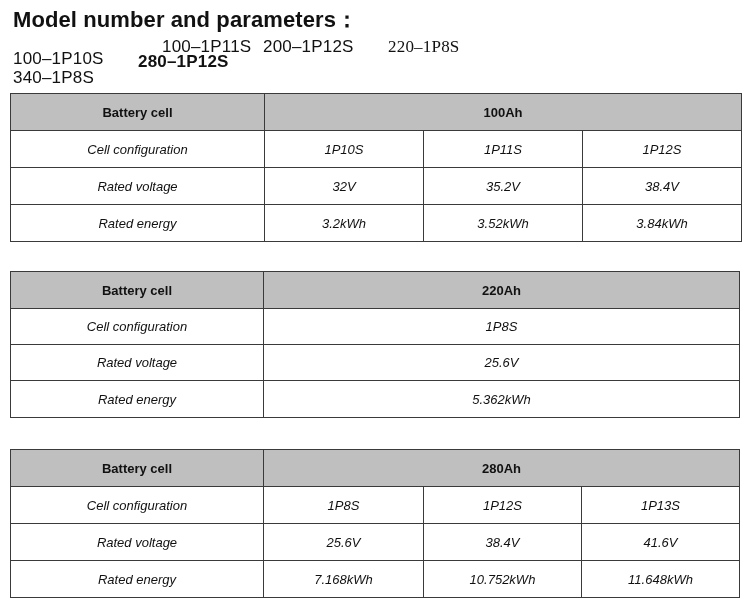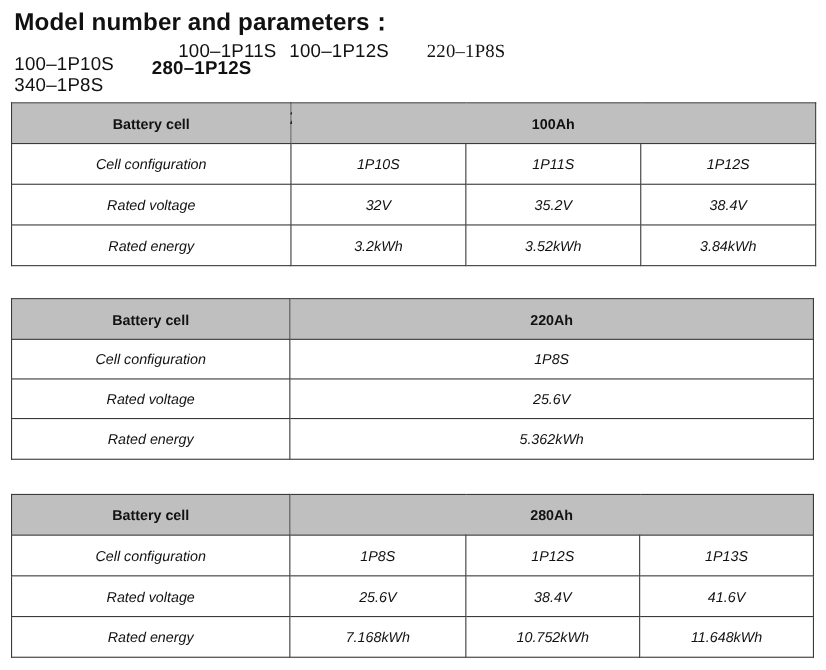--- a/index.html
+++ b/index.html
@@ -58,21 +58,21 @@
     col.c-v3 { width: 159px; }
   </style>
 </head>
 <body>
 
 <div class="title">Model number and parameters：</div>
 
 <div>
   <span class="model" style="left:13px; top:37px;margin-top:12px;">100–1P10S</span>
   <span class="model" style="left:138px; top:37px;margin-left:24px;">100–1P11S</span>
-  <span class="model" style="left:263px; top:37px;">100–1P12S</span>
+  <span class="model" style="left:263px; top:37px;">200–1P12S</span>
   <span class="model" style="left:388px; top:37px;font-family:Liberation Serif, serif;">220–1P8S</span>
   <span class="model" style="left:13px; top:68px;">340–1P8S</span>
   <span class="model" style="left:138px; top:52px;font-weight:bold;">280–1P12S</span>
   <span class="model" style="left:263px; top:68px;margin-top:30px;">280–1P13S</span>
 </div>
 
 <table class="spec" style="top:93px;">
   <colgroup>
       <col class="c-label">
       <col class="c-v">

